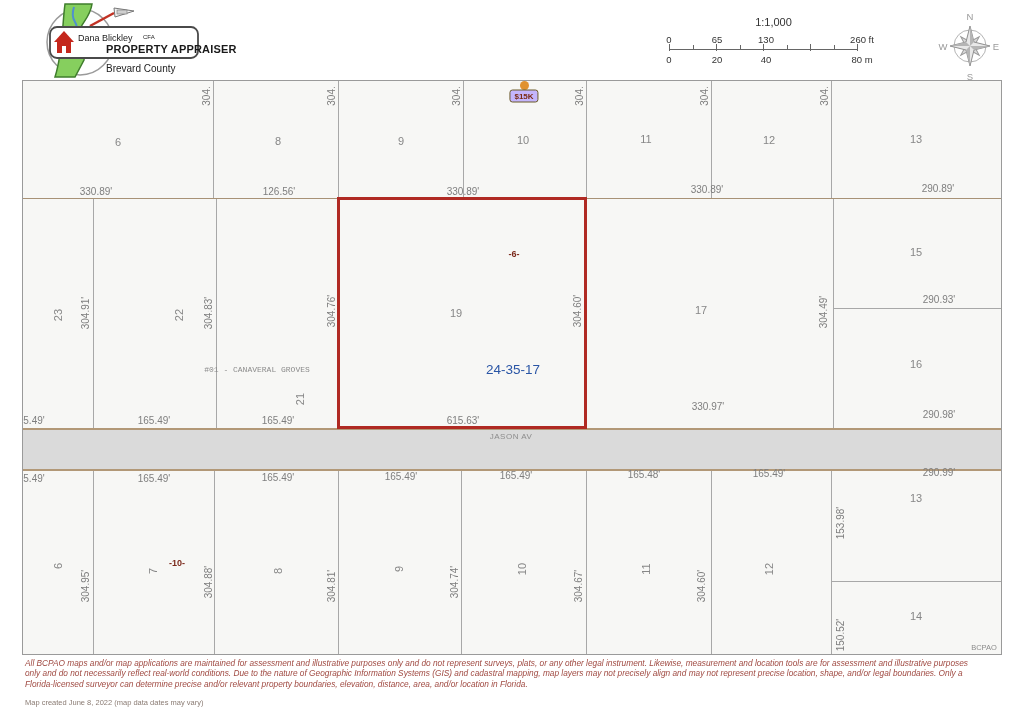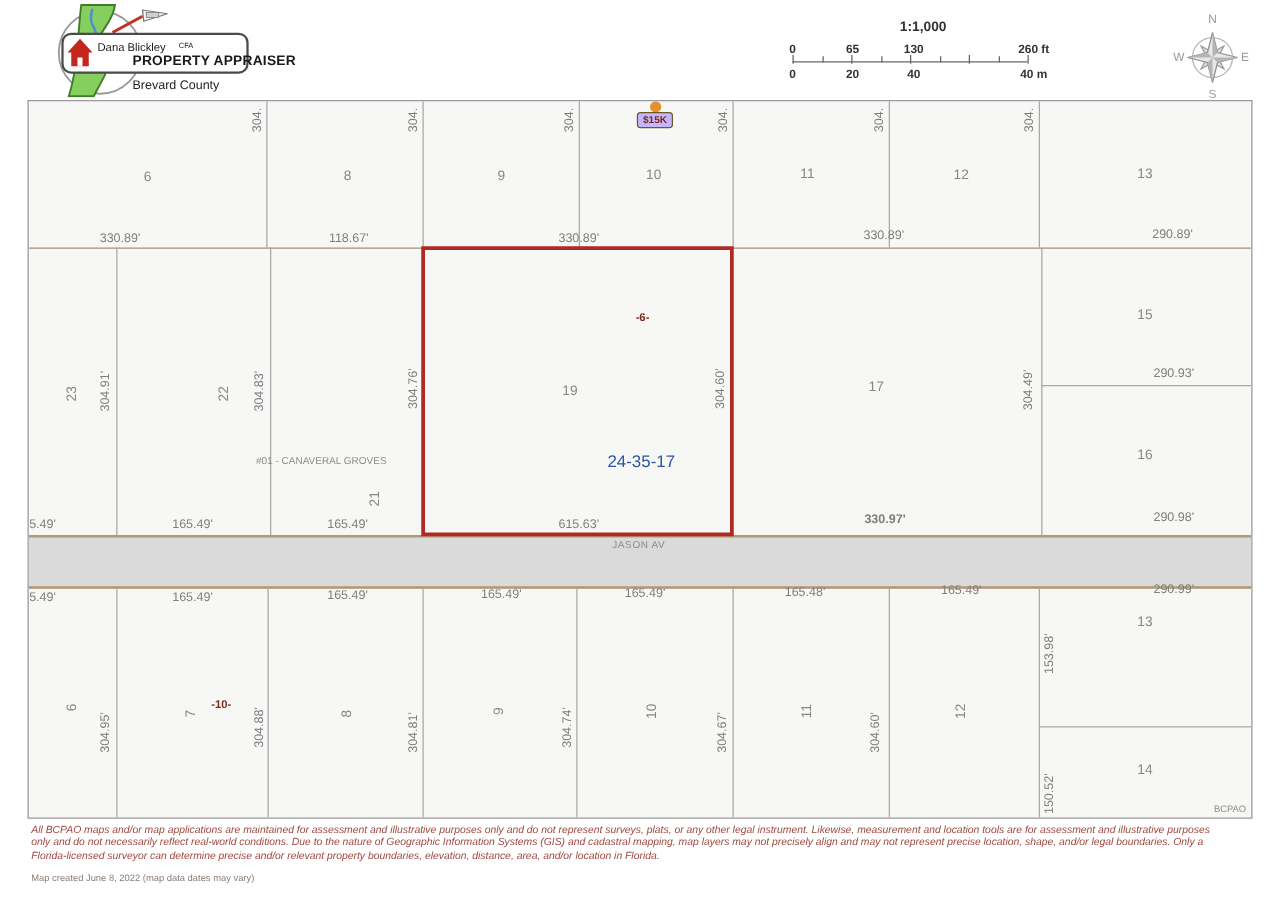--- a/index.html
+++ b/index.html
@@ -6,21 +6,21 @@
   #page{position:relative;width:1024px;height:725px;background:#ffffff;overflow:hidden;
         font-family:"Liberation Sans",sans-serif;}
   .abs{position:absolute;}
   
   #logo{left:18px;top:2px;width:185px;height:76px;}
   .logo-text{position:absolute;white-space:nowrap;color:#1a1a1a;}
   #logo-name{left:60px;top:31px;font-size:9px;}
   #logo-cfa{left:125px;top:32px;font-size:6px;}
   #logo-title{left:60px;top:41px;font-size:11px;font-weight:bold;letter-spacing:.2px;padding-left:28px;}
   #logo-county{left:88px;top:61px;font-size:10px;color:#222;}
-  #scalebar{left:626px;top:12px;width:225px;height:56px;font-weight:bold;}
+  #scalebar{left:661px;top:12px;width:225px;height:56px;}
   #scale-ratio{position:absolute;left:0;right:0;top:4px;text-align:center;font-size:11px;color:#333;}
   .tick-lab{position:absolute;font-size:9.5px;color:#333;transform:translateX(-50%);white-space:nowrap;}
   .ft-lab{top:22px;} .m-lab{top:42px;}
   #scale-line{position:absolute;left:8px;top:37px;width:188px;height:1px;background:#666;}
   .tick{position:absolute;width:1px;background:#666;top:33px;height:5px;}
   .tick.major{top:32px;height:7px;}
   #compass{left:938px;top:10px;width:64px;height:72px;}
   .comp-letter{position:absolute;font-size:9.5px;color:#9a9a9a;transform:translate(-50%,-50%);}
   
   #map{left:22px;top:80px;width:978px;height:573px;background:#f7f7f5;
@@ -30,21 +30,21 @@
   #street{position:absolute;left:0;top:347px;width:978px;height:43px;background:#dadada;
           border-top:2px solid #b29877;border-bottom:2px solid #b29877;box-sizing:border-box;}
   #street-name{position:absolute;left:488px;top:355px;transform:translate(-50%,-50%);
                font-size:8px;color:#8c8c8c;letter-spacing:.5px;white-space:nowrap;}
   #subject{position:absolute;left:314px;top:116px;width:250px;height:232px;
            border:3px solid #b02a23;box-sizing:border-box;background:transparent;}
   .lbl{position:absolute;transform:translate(-50%,-50%);white-space:nowrap;}
   .lbl.rot{transform:translate(-50%,-50%) rotate(-90deg);}
   .lbl.num{font-size:11px;color:#878787;}
   .lbl.dim{font-size:10px;color:#7e7e7e;}
-  .lbl.tiny{font-size:8px;color:#8c8c8c;}
+  .lbl.tiny{font-size:8px;color:#8c8c8c;font-family:Liberation Mono, monospace;}
   .lbl.red{font-size:9px;font-weight:bold;color:#7c2b1d;}
   .lbl.blue{font-size:13.5px;color:#2a55a5;}
   #marker-dot{position:absolute;left:497px;top:0px;width:9px;height:9px;border-radius:50%;
               background:#e0922f;}
   #price-badge{position:absolute;left:501px;top:15px;transform:translate(-50%,-50%);
                background:#c4b5fd;border:1px solid #6b5a28;border-radius:3px;
                padding:1px 4px;font-size:8px;font-weight:bold;color:#7a2a12;white-space:nowrap;}
   #bcpao-credit{position:absolute;left:961px;top:566px;transform:translate(-50%,-50%);
                 font-size:7.5px;color:#8c8c8c;}
   
@@ -84,21 +84,21 @@
 
   <div class="abs" id="scalebar">
     <span id="scale-ratio">1:1,000</span>
     <span class="tick-lab ft-lab" style="left:8px">0</span>
     <span class="tick-lab ft-lab" style="left:56px">65</span>
     <span class="tick-lab ft-lab" style="left:105px">130</span>
     <span class="tick-lab ft-lab" style="left:201px">260 ft</span>
     <span class="tick-lab m-lab" style="left:8px">0</span>
     <span class="tick-lab m-lab" style="left:56px">20</span>
     <span class="tick-lab m-lab" style="left:105px">40</span>
-    <span class="tick-lab m-lab" style="left:201px">40 m</span>
+    <span class="tick-lab m-lab" style="left:201px">80 m</span>
     <div id="scale-line"></div>
   <div class="tick major" style="left: 8px;"></div>
       <div class="tick" style="left: 31.5px;"></div>
       <div class="tick major" style="left: 55px;"></div>
       <div class="tick" style="left: 78.5px;"></div>
       <div class="tick major" style="left: 102px;"></div>
       <div class="tick" style="left: 125.5px;"></div>
       <div class="tick major" style="left: 149px;"></div>
       <div class="tick" style="left: 172.5px;"></div>
       <div class="tick major" style="left: 196px;"></div>
@@ -163,42 +163,42 @@
       <span class="lbl num" style="left: 623px; top: 58px;">11</span>
       <span class="lbl num" style="left: 746px; top: 59px;">12</span>
       <span class="lbl num" style="left: 893px; top: 58px;">13</span>
       <span class="lbl dim rot" style="left: 183px; top: 15px;">304.</span>
       <span class="lbl dim rot" style="left: 308px; top: 15px;">304.</span>
       <span class="lbl dim rot" style="left: 433px; top: 15px;">304.</span>
       <span class="lbl dim rot" style="left: 556px; top: 15px;">304.</span>
       <span class="lbl dim rot" style="left: 681px; top: 15px;">304.</span>
       <span class="lbl dim rot" style="left: 801px; top: 15px;">304.</span>
       <span class="lbl dim" style="left: 73px; top: 110px;">330.89'</span>
-      <span class="lbl dim" style="left: 256px; top: 110px;">118.67'</span>
+      <span class="lbl dim" style="left: 256px; top: 110px;">126.56'</span>
       <span class="lbl dim" style="left: 440px; top: 110px;">330.89'</span>
       <span class="lbl dim" style="left: 684px; top: 108px;">330.89'</span>
       <span class="lbl dim" style="left: 915px; top: 107px; text-align: right;">290.89'</span>
       <span class="lbl num rot" style="left: 35px; top: 234px;">23</span>
       <span class="lbl dim rot" style="left: 62px; top: 232px;">304.91'</span>
       <span class="lbl num rot" style="left: 156px; top: 234px;">22</span>
       <span class="lbl dim rot" style="left: 185px; top: 232px;">304.83'</span>
       <span class="lbl tiny" style="left: 234px; top: 288px;">#01 - CANAVERAL GROVES</span>
       <span class="lbl num rot" style="left: 277px; top: 318px;">21</span>
       <span class="lbl dim rot" style="left: 308px; top: 230px;">304.76'</span>
       <span class="lbl dim rot" style="left: 554px; top: 230px;">304.60'</span>
       <span class="lbl num" style="left: 678px; top: 229px;">17</span>
       <span class="lbl dim rot" style="left: 800px; top: 231px;">304.49'</span>
       <span class="lbl num" style="left: 893px; top: 171px;">15</span>
       <span class="lbl dim" style="left: 916px; top: 218px;">290.93'</span>
       <span class="lbl num" style="left: 893px; top: 283px;">16</span>
       <span class="lbl dim" style="left: 11px; top: 339px;">5.49'</span>
       <span class="lbl dim" style="left: 131px; top: 339px;">165.49'</span>
       <span class="lbl dim" style="left: 255px; top: 339px;">165.49'</span>
       <span class="lbl dim" style="left: 440px; top: 339px;">615.63'</span>
-      <span class="lbl dim" style="left: 685px; top: 335px; font-weight: bold;">330.97'</span>
+      <span class="lbl dim" style="left: 685px; top: 325px;">330.97'</span>
       <span class="lbl dim" style="left: 916px; top: 333px;">290.98'</span>
       <span class="lbl dim" style="left: 11px; top: 397px;">5.49'</span>
       <span class="lbl dim" style="left: 131px; top: 397px;">165.49'</span>
       <span class="lbl dim" style="left: 255px; top: 396px;">165.49'</span>
       <span class="lbl dim" style="left: 378px; top: 395px;">165.49'</span>
       <span class="lbl dim" style="left: 493px; top: 394px;">165.49'</span>
       <span class="lbl dim" style="left: 621px; top: 393px;">165.48'</span>
       <span class="lbl dim" style="left: 746px; top: 392px;">165.49'</span>
       <span class="lbl dim" style="left: 916px; top: 391px;">290.99'</span>
       <span class="lbl num rot" style="left: 35px; top: 485px;">6</span>

